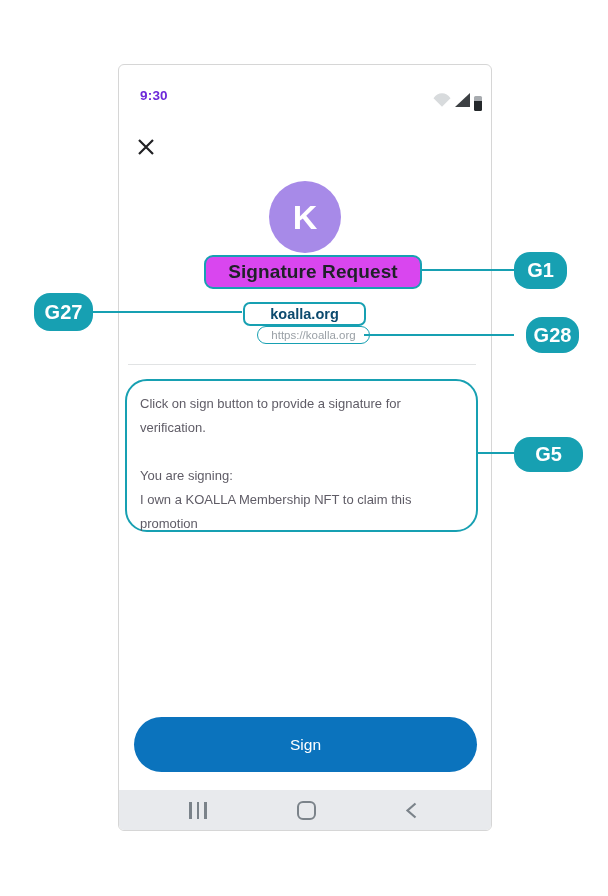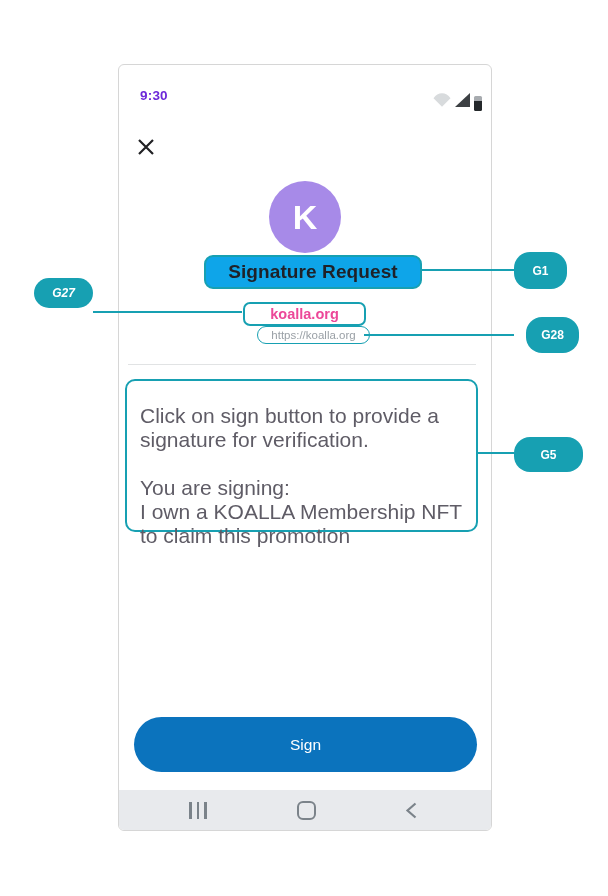--- a/index.html
+++ b/index.html
@@ -29,44 +29,44 @@
     position:absolute;left:16px;top:71px;width:22px;height:22px;
     background:none;border:none;padding:0;cursor:pointer;
   }
   .avatar{
     position:absolute;left:150px;top:116px;width:72px;height:72px;border-radius:50%;
     background:var(--avatar_purple,#a78ae8);color:#fff;font-weight:700;font-size:34px;
     display:flex;align-items:center;justify-content:center;
   }
   .title-box{
     position:absolute;left:85px;top:190px;width:218px;height:34px;
-    border:2.5px solid var(--teal,#17a0b2);border-radius:9px;background:#0ea5e9;
+    border:2.5px solid var(--teal,#17a0b2);border-radius:9px;background:#d946ef;
     display:flex;align-items:center;justify-content:center;
     font-size:19px;font-weight:700;color:#1f2128;box-sizing:border-box;letter-spacing:.1px;
   }
   .site-box{
     position:absolute;left:124px;top:237px;width:123px;height:24px;
     border:2px solid var(--teal,#17a0b2);border-radius:7px;background:#fff;
     display:flex;align-items:center;justify-content:center;
-    font-size:14.5px;font-weight:700;color:#ec4899;box-sizing:border-box;
+    font-size:14.5px;font-weight:700;color:#0c4a6e;box-sizing:border-box;
   }
   .url-box{
     position:absolute;left:126px;top:261px;width:113px;height:18px;
     border:1.5px solid var(--teal,#17a0b2);border-radius:9px;background:#fff;
     display:flex;align-items:center;justify-content:center;
     font-size:11.5px;color:#9aa0a6;box-sizing:border-box;margin-left:12px;
   }
   .divider{
     position:absolute;left:9px;top:299px;width:348px;height:1px;background:#e1e3e4;
   }
   .message-box{
     position:absolute;left:6px;top:314px;width:353px;height:153px;
-    border:2px solid var(--teal,#17a0b2);border-radius:10px;background:#fff;
-    box-sizing:border-box;padding:23px 13px;
-    font-size:21px;line-height:24px;color:#5f5c66;white-space:pre-line;
+    border:2px solid var(--teal,#17a0b2);border-radius:22px;background:#fff;
+    box-sizing:border-box;padding:11px 13px;
+    font-size:13px;line-height:24px;color:#5f5c66;white-space:pre-line;
   }
   .sign-btn{
     position:absolute;left:15px;top:652px;width:343px;height:55px;border-radius:28px;
     background:var(--button_blue,#0b73bd);color:#ffffff;font-size:15.5px;
     font-family:"Liberation Sans",sans-serif;
     display:flex;align-items:center;justify-content:center;border:none;cursor:pointer;
   }
   .nav-bar{
     position:absolute;left:0;top:725px;width:100%;height:42px;background:#e8eaed;
   }
@@ -80,24 +80,24 @@
     border:2.5px solid #7b838a;border-radius:6px;background:none;padding:0;cursor:pointer;
   }
   .nav-back{
     position:absolute;left:286px;top:12px;width:12px;height:17px;
     background:none;border:none;padding:0;cursor:pointer;
   }
 
   
   .tag{
     position:absolute;background:var(--teal,#17a0b2);color:#ffffff;font-weight:700;
-    font-size:12px;border-radius:16px;display:flex;align-items:center;justify-content:center;
+    font-size:20px;border-radius:16px;display:flex;align-items:center;justify-content:center;
   }
   #tag-g1{left:514px;top:252px;width:53px;height:37px;}
-  #tag-g27{left:34px;top:278px;width:59px;height:30px;font-style:italic;}
+  #tag-g27{left:34px;top:293px;width:59px;height:38px;}
   #tag-g28{left:514px;top:317px;width:53px;height:36px;margin-left:12px;}
   #tag-g5{left:514px;top:437px;width:69px;height:35px;}
   .connector{position:absolute;height:2px;background:var(--teal,#17a0b2);}
   #line-g1{left:421px;top:269px;width:93px;}
   #line-g27{left:93px;top:311px;width:149px;}
   #line-g28{left:364px;top:334px;width:150px;}
   #line-g5{left:477px;top:452px;width:37px;}
 </style>
 </head>
 <body>

